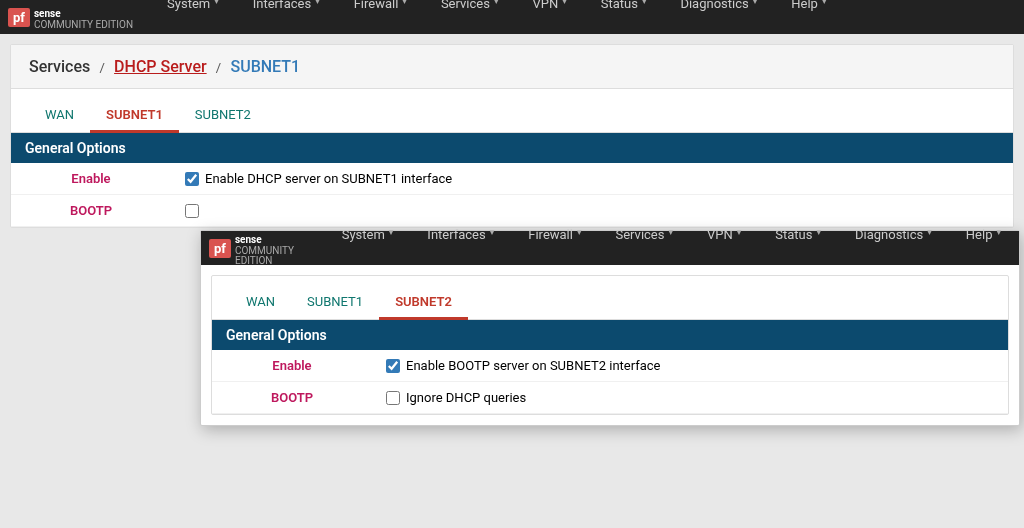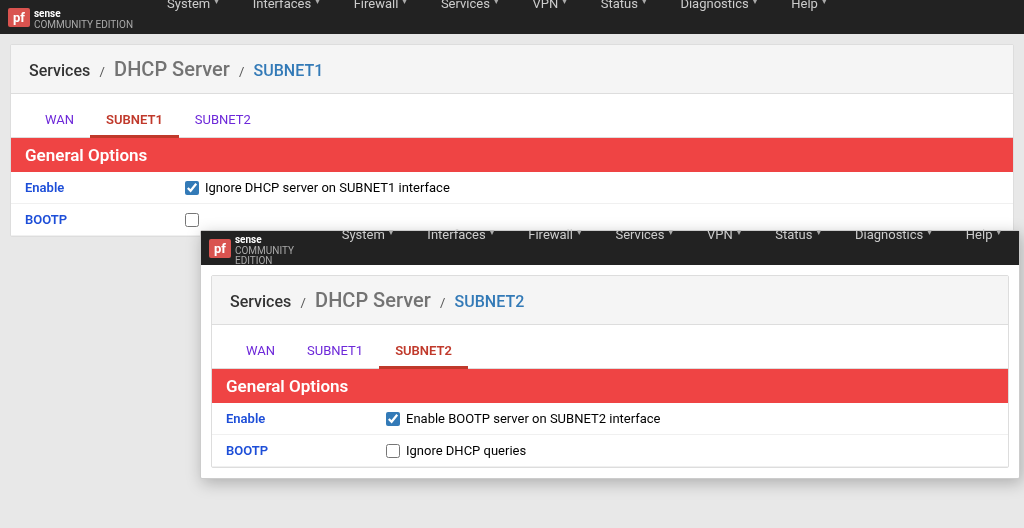--- a/index.html
+++ b/index.html
@@ -75,69 +75,69 @@
     }
 
     
     .breadcrumb-bar {
       background: #f5f5f5;
       padding: 12px 18px;
       border-bottom: 1px solid #ddd;
     }
     .breadcrumb-bar .bc-sep { color: #555; margin: 0 6px; }
     .bc-static { color: #333; font-size: 16px; font-weight: 500; }
-    .bc-link { color: #737373; font-size: 20px; font-weight: 500; cursor: pointer; }
+    .bc-link { color: #b91c1c; font-size: 16px; font-weight: 500; cursor: pointer; text-decoration: underline; }
     .bc-active { color: #337ab7; font-size: 16px; font-weight: 500; }
 
     
     .tabs-bar {
       padding: 10px 18px 0;
       display: flex;
       gap: 0;
       border-bottom: 1px solid #ddd;
     }
     .tab {
       padding: 8px 16px;
       font-size: 13px;
       cursor: pointer;
-      color: #6d28d9;
+      color: #0f766e;
       border-bottom: 3px solid transparent;
       margin-bottom: -1px;
     }
     .tab.active {
       color: #c0392b;
       border-bottom: 3px solid #c0392b;
       font-weight: 600;
     }
 
     
     .section-heading {
-      background: #ef4444;
+      background: #0c4a6e;
       color: white;
-      font-size: 17px;
+      font-size: 14px;
       font-weight: 600;
       padding: 7px 14px;
       margin-top: 0;
     }
 
     
     .form-table {
       width: 100%;
       border-collapse: collapse;
     }
     .form-table td {
       padding: 8px 14px;
       border-bottom: 1px solid #f0f0f0;
       vertical-align: middle;
     }
     .form-table td:first-child {
-      text-align: left;
+      text-align: center;
       width: 160px;
       font-weight: 600;
-      color: #1d4ed8;
+      color: #be185d;
       font-size: 13px;
       margin-left: 8px;
     }
 
     
     .cb-wrap {
       display: flex;
       align-items: center;
       gap: 6px;
     }
@@ -225,21 +225,21 @@
 
     <div class="section-heading">General Options</div>
 
     <table class="form-table">
       <tbody>
           <tr>
         <td>Enable</td>
         <td>
           <div class="cb-wrap">
             <input type="checkbox" checked="" style="">
-            <span>Ignore DHCP server on SUBNET1 interface</span>
+            <span>Enable DHCP server on SUBNET1 interface</span>
           </div>
         </td>
       </tr>
       <tr>
         <td>BOOTP</td>
         <td>
           <div class="cb-wrap">
             <input type="checkbox" style="">
             <span></span>
           </div>
@@ -290,27 +290,20 @@
       <span>Diagnostics</span>
       <span class="nav-arrow">▾</span>
     </div>
     <div class="nav-item">
       <span>Help</span>
       <span class="nav-arrow">▾</span>
     </div>
   </nav>
 
   <div class="panel" style="margin:10px;">
-    <div class="breadcrumb-bar">
-      <span class="bc-static">Services</span>
-      <span class="bc-sep">/</span>
-      <span class="bc-link">DHCP Server</span>
-      <span class="bc-sep">/</span>
-      <span class="bc-active">SUBNET2</span>
-    </div>
 
     <div class="tabs-bar">
       <div class="tab">WAN</div>
       <div class="tab">SUBNET1</div>
       <div class="tab active">SUBNET2</div>
     </div>
 
     <div class="section-heading">General Options</div>
 
     <table class="form-table">

